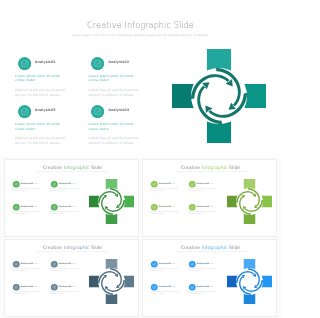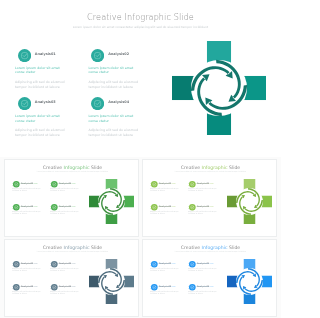--- a/index.html
+++ b/index.html
@@ -2,21 +2,21 @@
 <html><head>
 <meta charset="utf-8">
 <style>
 *{box-sizing:border-box;}
 html,body{margin:0;padding:0;background:#fff;}
 body{width:281px;height:318px;font-family:"DejaVu Sans",sans-serif;overflow:hidden;
  -webkit-font-smoothing:antialiased;}
 .page{position:relative;width:281px;height:318px;background:#ffffff;}
 
 
-.hero{position:absolute;left:0;top:4px;width:281px;height:157px;background:#fff;padding-left:36px;}
+.hero{position:absolute;left:0;top:12px;width:281px;height:157px;background:#fff;padding-left:36px;}
 .hero-title{position:absolute;left:0;top:8px;width:281px;text-align:center;
  font-size:8.1px;line-height:10px;font-weight:200;letter-spacing:.1px;white-space:nowrap;color:#8d8d8d;}
 .hero-sub{position:absolute;left:0;top:21px;width:281px;text-align:center;
  font-size:2.9px;line-height:4px;color:#c4c9cc;letter-spacing:.07px;white-space:nowrap;}
 
 .grid{position:absolute;left:15.1px;top:44.5px;width:132px;}
 .cell{position:absolute;width:56px;}
 .cell0{left:0;top:0}.cell1{left:73.4px;top:0}.cell2{left:0;top:48.4px}.cell3{left:73.4px;top:48.4px}
 .cellhead{position:relative;height:13.2px;}
 .ico{position:absolute;left:2.6px;top:0;width:13.2px;height:13.2px;border-radius:50%;}

